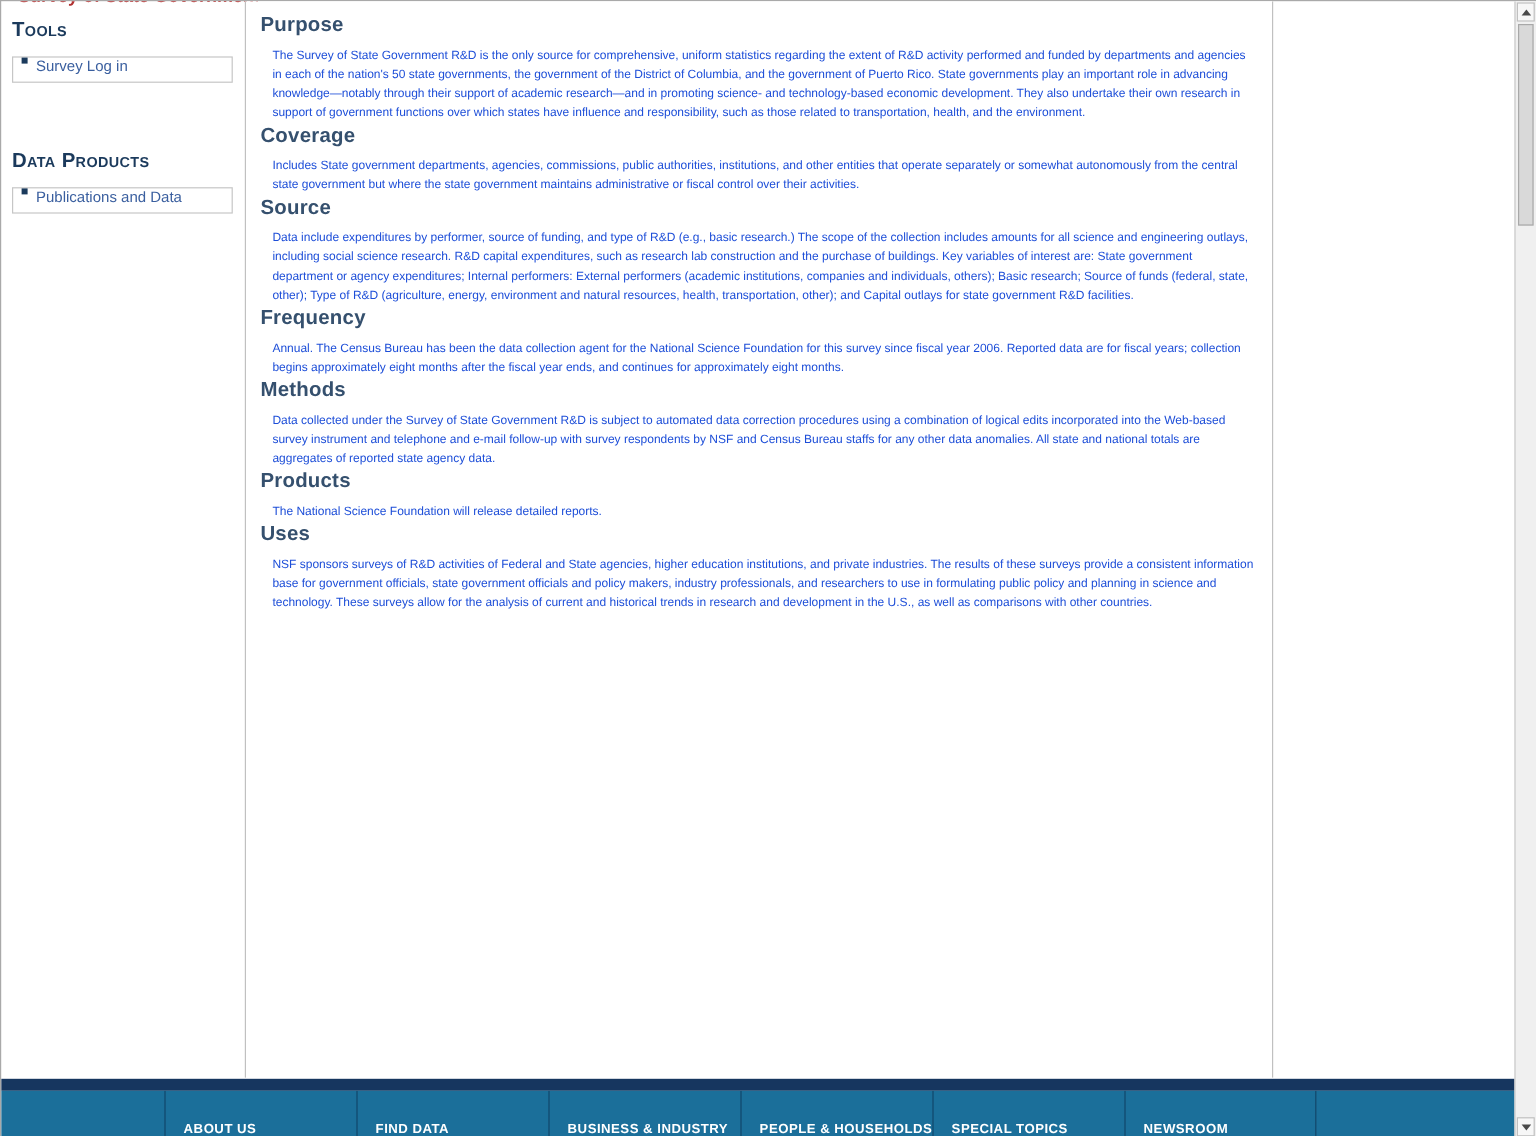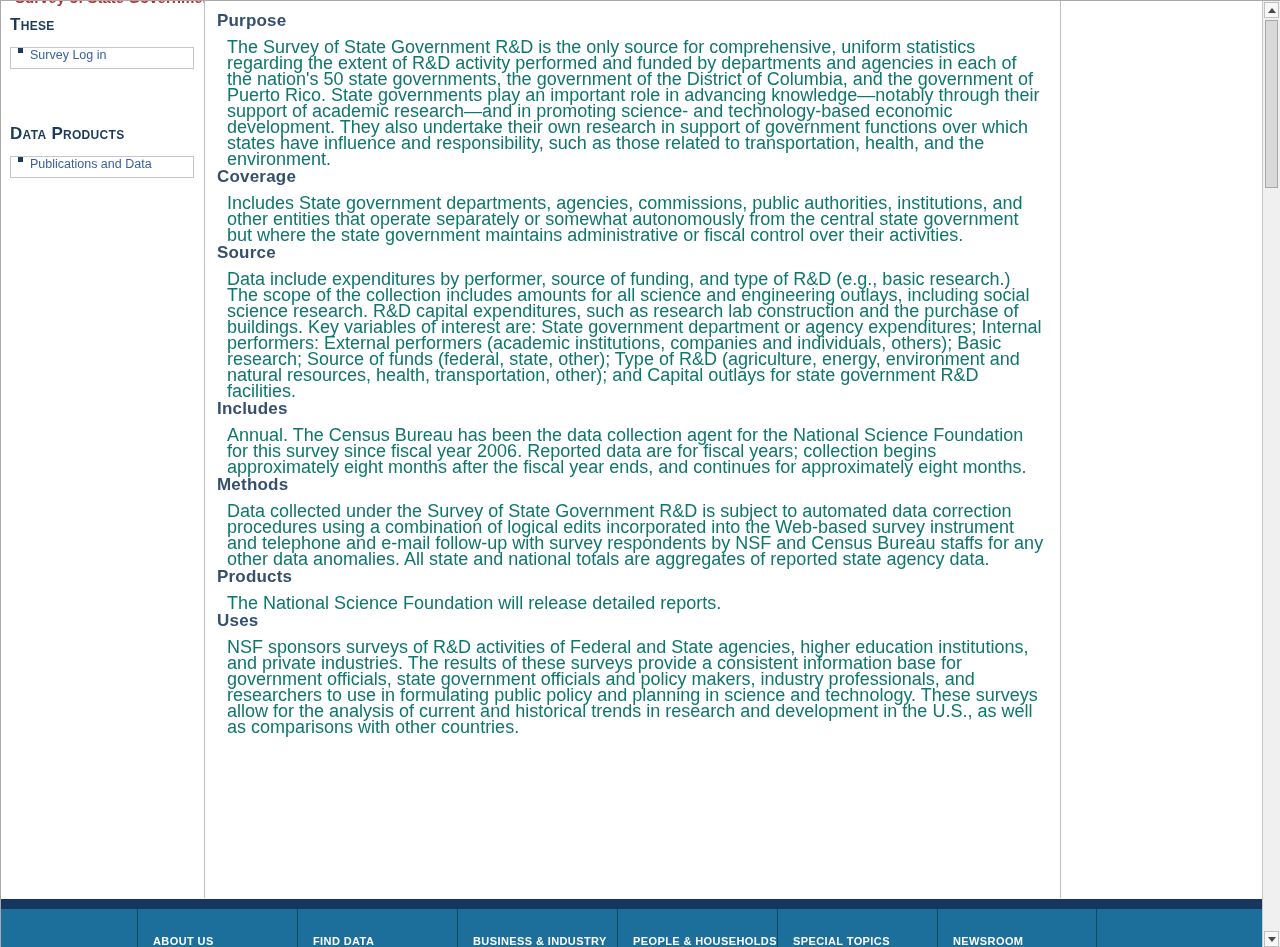--- a/index.html
+++ b/index.html
@@ -39,21 +39,21 @@
     position:absolute; left:203px; top:0; width:857px; height:897px;
     box-sizing:border-box; background:#ffffff;
     border-left:1px solid #c0c0c0; border-right:1px solid #c0c0c0;
     padding:10px 14px 0 12px; overflow:hidden;
   }
   .section + .section { }
   .section h2 {
     margin:0 0 8px 0; font-size:17px; font-weight:bold; color:#35506e; letter-spacing:0.2px;
   }
   .section p {
-    margin:0 0 0 10px; font-size:18px; line-height:16px; color:#0f766e;
+    margin:0 0 0 10px; font-size:10px; line-height:16px; color:#1d4ed8;
   }
 
   
   .footer-navy { position:absolute; left:0; top:898px; width:1262px; height:10px; background:#16365f; }
   .footer-teal { position:absolute; left:0; top:908px; width:1262px; height:39px; background:#1b6f9a; overflow:hidden; }
   .footer-nav { display:flex; margin-left:136px; height:60px; }
   .footer-item {
     width:160px; box-sizing:border-box; border-left:1px solid #12466a;
     padding:26px 0 0 15px; color:#ffffff; font-size:11px; font-weight:bold;
     letter-spacing:0.4px; cursor:pointer; white-space:nowrap;
@@ -82,21 +82,21 @@
 </head>
 <body>
 
 <div class="page">
 
   <div class="clip-title">
     <span>Survey of State Government R&amp;D</span>
   </div>
 
   <aside class="sidebar">
-    <h2 class="side-heading">These</h2>
+    <h2 class="side-heading">Tools</h2>
     <div class="side-box">
       <span class="bullet"></span>
       <a class="side-link">Survey Log in</a>
     </div>
 
     <h2 class="side-heading second">Data Products</h2>
     <div class="side-box">
       <span class="bullet"></span>
       <a class="side-link">Publications and Data</a>
     </div>
@@ -109,21 +109,21 @@
     </section>
     <section class="section">
       <h2>Coverage</h2>
       <p>Includes State government departments, agencies, commissions, public authorities, institutions, and other entities that operate separately or somewhat autonomously from the central state government but where the state government maintains administrative or fiscal control over their activities.</p>
     </section>
     <section class="section">
       <h2>Source</h2>
       <p>Data include expenditures by performer, source of funding, and type of R&amp;D (e.g., basic research.) The scope of the collection includes amounts for all science and engineering outlays, including social science research. R&amp;D capital expenditures, such as research lab construction and the purchase of buildings.  Key variables of interest are:  State government department or agency expenditures; Internal performers: External performers (academic institutions, companies and individuals, others); Basic research; Source of funds (federal, state, other); Type of R&amp;D (agriculture, energy, environment and natural resources, health, transportation, other); and Capital outlays for state government R&amp;D facilities.</p>
     </section>
     <section class="section">
-      <h2>Includes</h2>
+      <h2>Frequency</h2>
       <p>Annual. The Census Bureau has been the data collection agent for the National Science Foundation for this survey since fiscal year 2006. Reported data are for fiscal years; collection begins approximately eight months after the fiscal year ends, and continues for approximately eight months.</p>
     </section>
     <section class="section">
       <h2>Methods</h2>
       <p>Data collected under the Survey of State Government R&amp;D is subject to automated data correction procedures using a combination of logical edits incorporated into the Web-based survey instrument and telephone and e-mail follow-up with survey respondents by NSF and Census Bureau staffs for any other data anomalies.  All state and national totals are aggregates of reported state agency data.</p>
     </section>
     <section class="section">
       <h2>Products</h2>
       <p>The National Science Foundation will release detailed reports.</p>
     </section>

